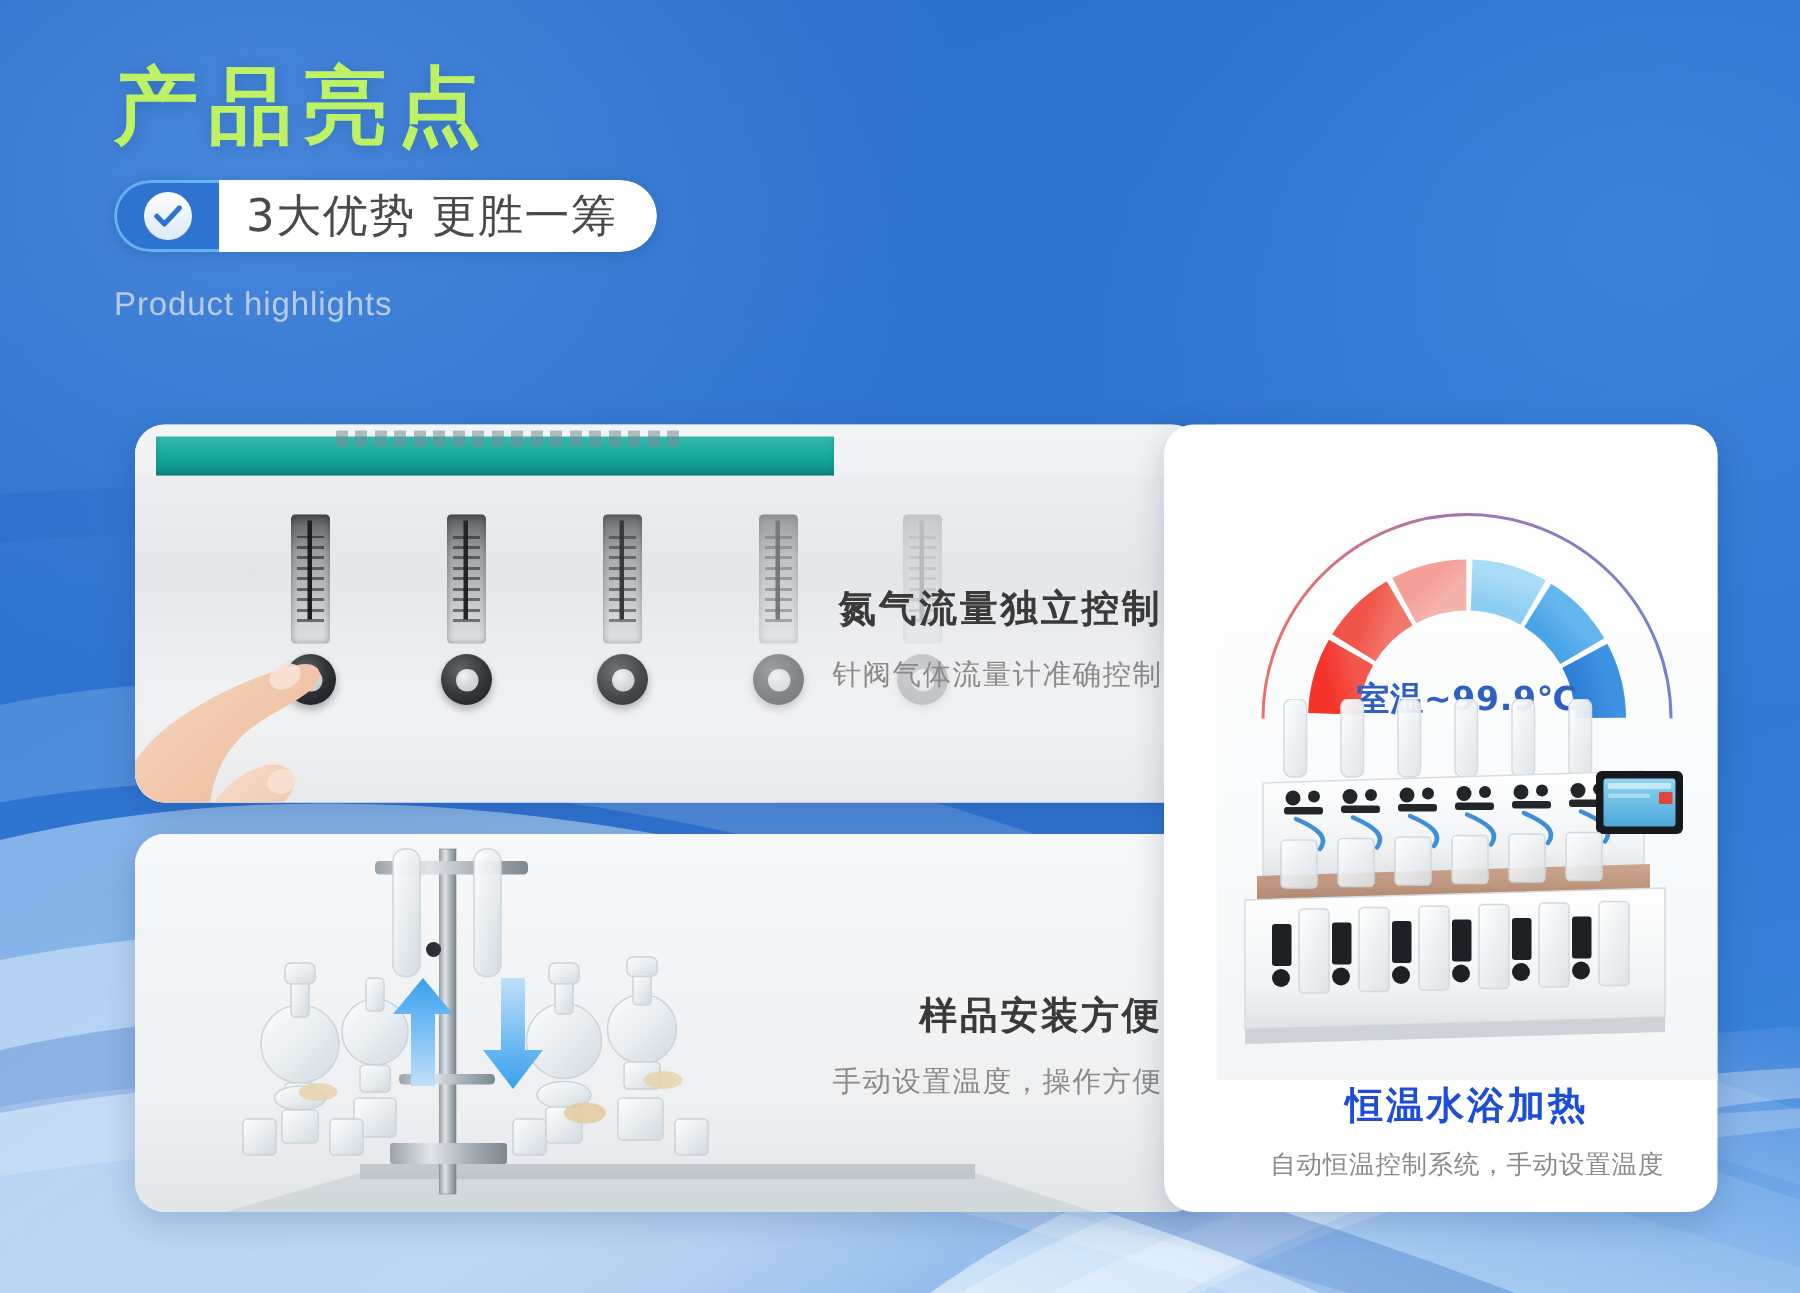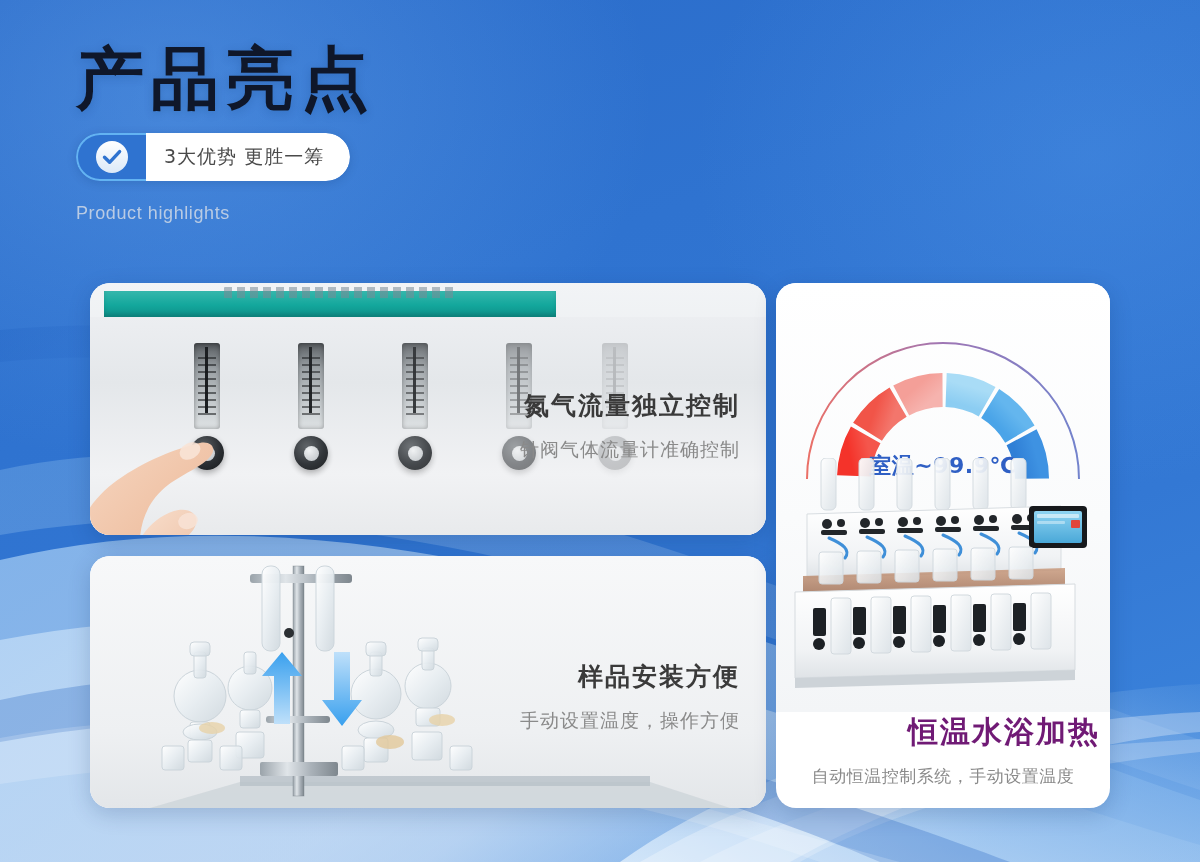--- a/index.html
+++ b/index.html
@@ -15,72 +15,73 @@
     background:linear-gradient(160deg,#2a6bc9 0%,#2f73d0 35%,#3378d4 70%,#3d86dd 100%);}
   .bg-glow{position:absolute;left:-10%;top:-20%;width:70%;height:80%;
     background:radial-gradient(ellipse at 35% 40%, rgba(120,180,245,.35) 0%, rgba(120,180,245,0) 62%);}
   .bg-glow2{position:absolute;right:-15%;top:-10%;width:60%;height:70%;
     background:radial-gradient(ellipse at 60% 40%, rgba(90,160,240,.30) 0%, rgba(90,160,240,0) 65%);}
   .wave{position:absolute;pointer-events:none;}
 
   
   .header{position:absolute;left:76px;top:42px;}
   .title{
-    font-size:68px;line-height:1.08;font-weight:700;color:#0f172a;
+    font-size:56px;line-height:1.08;font-weight:700;color:#bef264;
     letter-spacing:7px;margin:0;
     text-shadow:0 2px 10px rgba(10,50,110,.22);
     font-family:"DejaVu Sans","Liberation Sans",sans-serif;
   }
   .badge{
     margin-top:18px;display:inline-flex;align-items:stretch;height:48px;
     border-radius:24px;overflow:hidden;
     box-shadow:0 2px 10px rgba(10,45,100,.18);
   }
   .badge-ico{
     width:68px;background:#2f73d0;border:2px solid #63b3f2;border-right:none;
     border-radius:24px 0 0 24px;display:flex;align-items:center;justify-content:center;
   }
   .badge-ico svg{display:block;}
   .badge-txt{
     background:#ffffff;border-radius:0 24px 24px 0;
     display:flex;align-items:center;padding:0 26px 0 18px;
-    font-size:19px;color:#4a4a4a;letter-spacing:1px;white-space:nowrap;
+    font-size:30px;color:#4a4a4a;letter-spacing:1px;white-space:nowrap;
     font-family:"DejaVu Sans","Liberation Sans",sans-serif;
   }
   .subtitle{
-    margin-top:22px;font-size:18px;letter-spacing:.6px;
+    margin-top:22px;font-size:22px;letter-spacing:.6px;
     color:#b9cbe4;font-weight:500;
   }
 
   
   .cards{position:absolute;left:90px;top:283px;width:1020px;height:525px;}
   .col-left{position:absolute;left:0;top:0;width:676px;height:100%;}
   .col-right{position:absolute;left:686px;top:0;width:334px;height:100%;}
 
   .card{
     background:#ffffff;border-radius:20px;overflow:hidden;position:relative;
     box-shadow:0 6px 22px rgba(8,40,95,.20);
+    padding-left:35px;
   }
   .card-a{width:676px;height:252px;}
   .card-b{width:676px;height:252px;margin-top:21px;}
   .card-c{width:334px;height:525px;display:flex;flex-direction:column;}
 
   .card-inner{position:absolute;inset:0;}
 
   
   .ctext{position:absolute;right:26px;text-align:right;}
   .ctext .t1{font-size:25px;font-weight:700;color:#3a3a3a;letter-spacing:2px;
     font-family:"DejaVu Sans","Liberation Sans",sans-serif;}
   .ctext .t2{font-size:19px;color:#8a8a8a;letter-spacing:1px;margin-top:15px;
     font-family:"DejaVu Sans","Liberation Sans",sans-serif;}
 
   
   .ctext-c{text-align:center;padding:0 10px 20px;}
-  .ctext-c .t1{font-size:30px;font-weight:700;color:#701a75;letter-spacing:2px;
-    font-family:"DejaVu Sans","Liberation Sans",sans-serif;text-align:right;}
+  .ctext-c .t1{font-size:25px;font-weight:700;color:#1d4ed8;letter-spacing:2px;
+    font-family:"DejaVu Sans","Liberation Sans",sans-serif;}
   .ctext-c .t2{font-size:17px;color:#8a8a8a;letter-spacing:.5px;margin-top:12px;
     font-family:"DejaVu Sans","Liberation Sans",sans-serif;text-align:center;}
 
   
   .photo1{position:absolute;inset:0;
     background:linear-gradient(180deg,#f2f4f6 0%,#e9ecef 45%,#f4f5f7 100%);}
   .p1-strip{position:absolute;left:14px;top:8px;width:452px;height:26px;
     background:linear-gradient(180deg,#35b7ac 0%,#13a79c 55%,#0e8f88 100%);
     box-shadow:inset 0 -3px 4px rgba(0,0,0,.12);}
   .p1-strip-lbl{position:absolute;left:120px;top:-4px;width:230px;height:11px;

